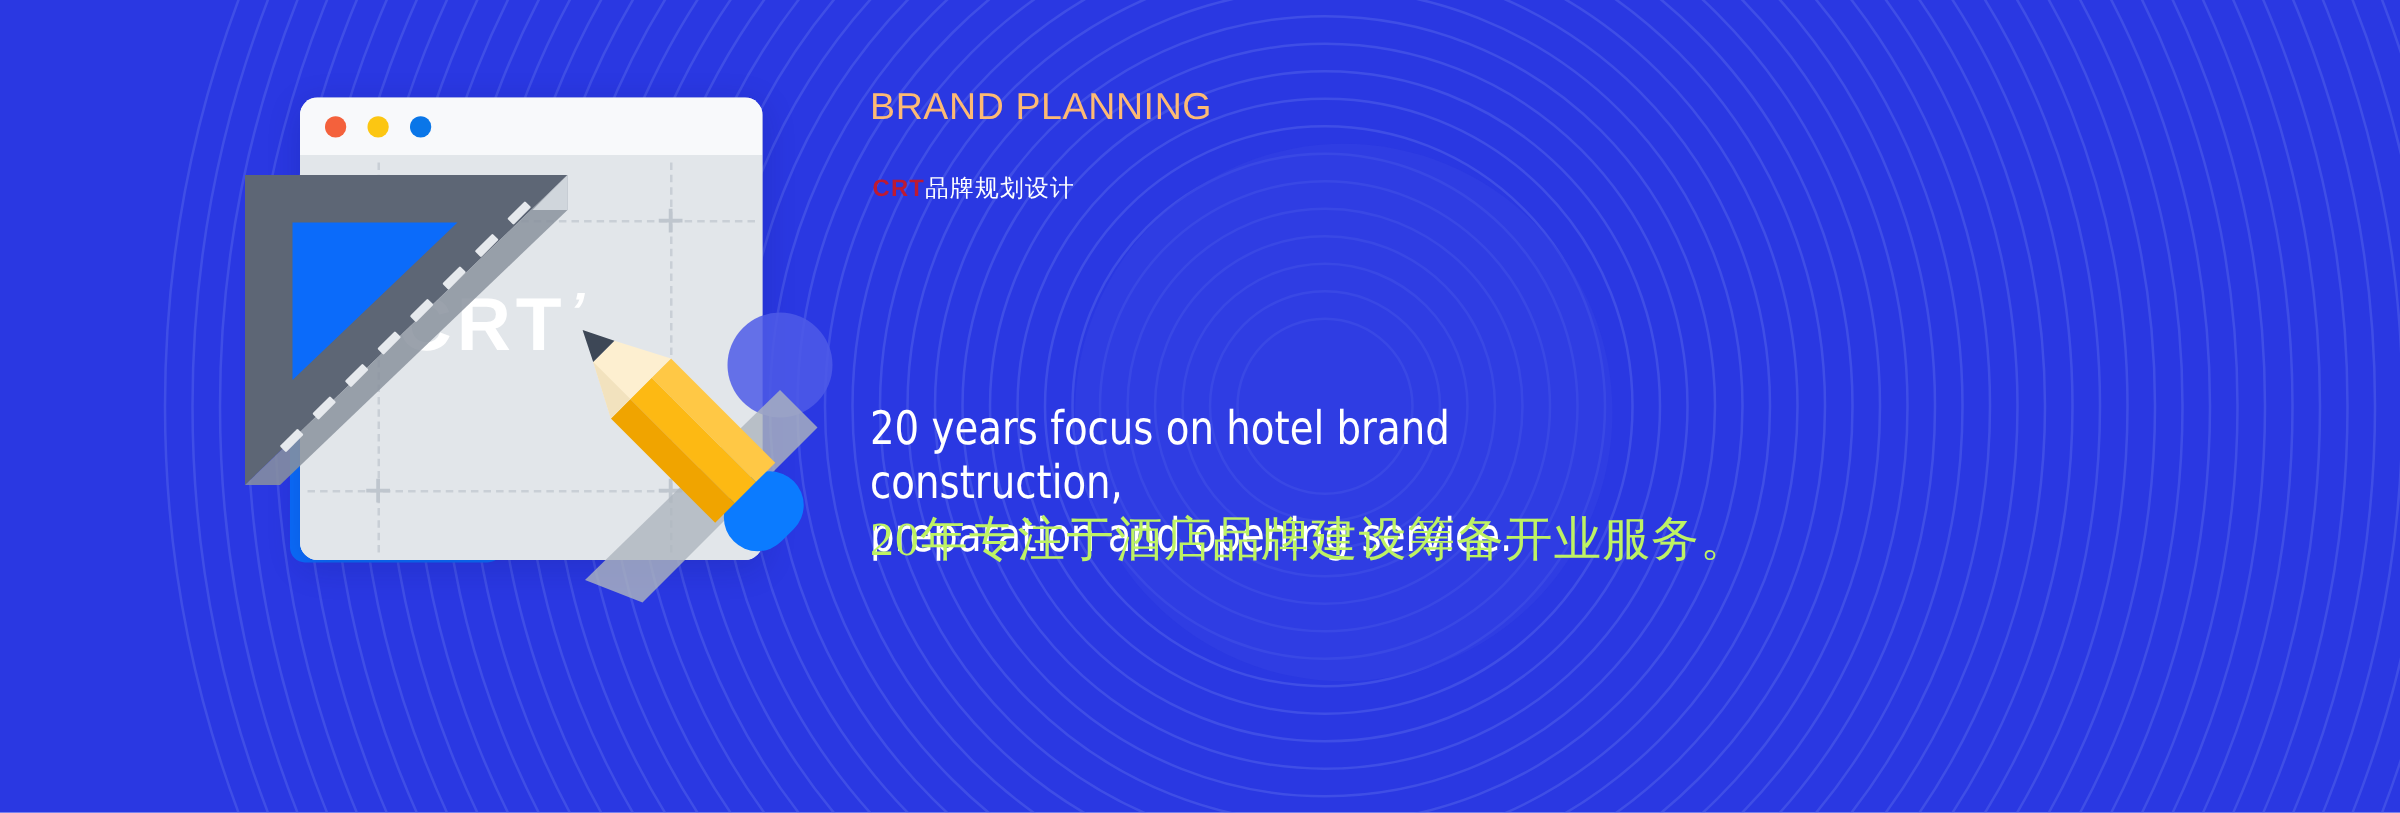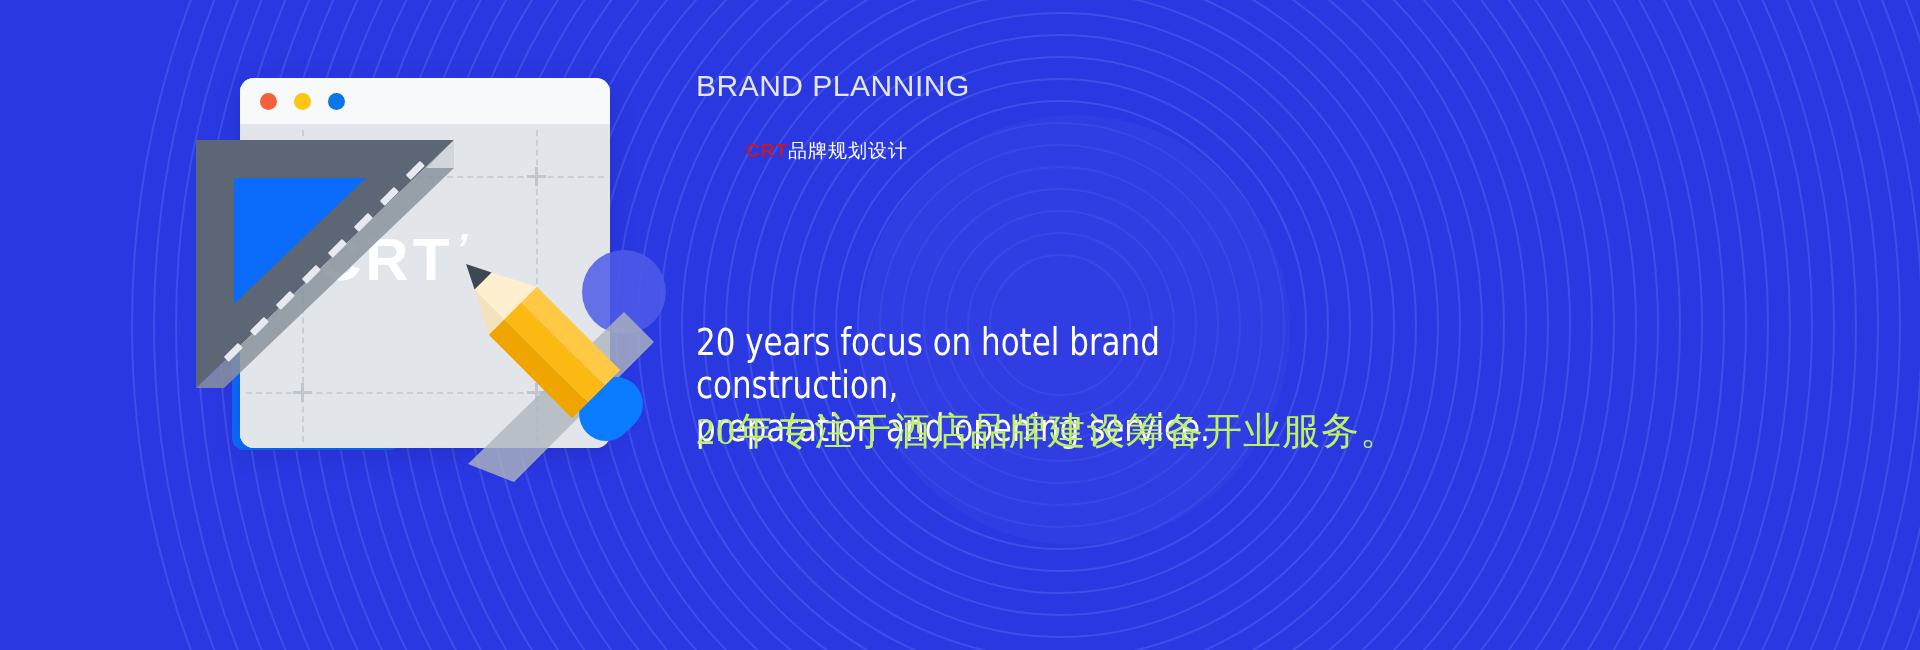--- a/index.html
+++ b/index.html
@@ -122,34 +122,33 @@
   #copy {
     position:absolute;
     left:696px; top:0;
     width:1150px; height:650px;
   }
 
   .eyebrow {
     position:absolute;
     left:0; top:70px;
     width:640px;
-    color:#e5e5e5;
+    color:#fdba74;
     font-size:30px;
     line-height:1.06;
     font-weight:400;
     letter-spacing:.5px;
   }
   .subeyebrow {
     position:absolute;
     left:2px; top:138px;
     font-size:19px;
     color:#FFFFFF;
     letter-spacing:1px;
     white-space:nowrap;
-    margin-left:48px;
   }
   .subeyebrow .crt-red { color:#BE1A32; font-weight:700; letter-spacing:1px; }
 
   .tagline-en {
     position:absolute;
     left:0; top:322px;
     width:700px;
     color:#FFFFFF;
     font-size:37px;
     line-height:1.16;

